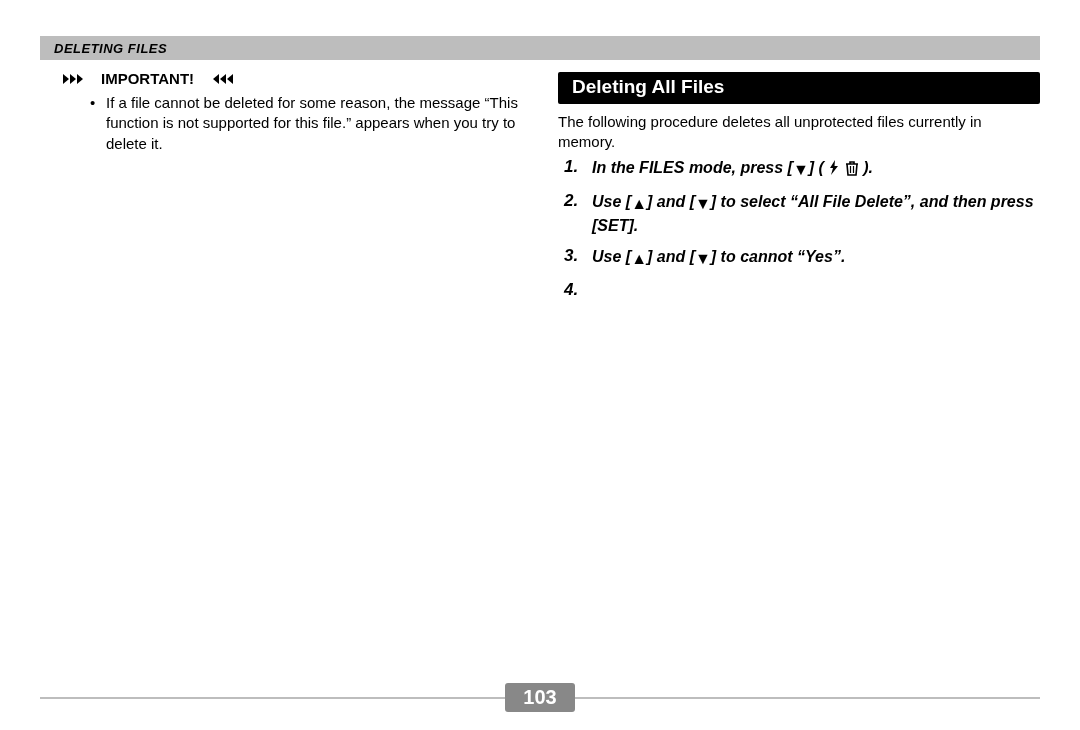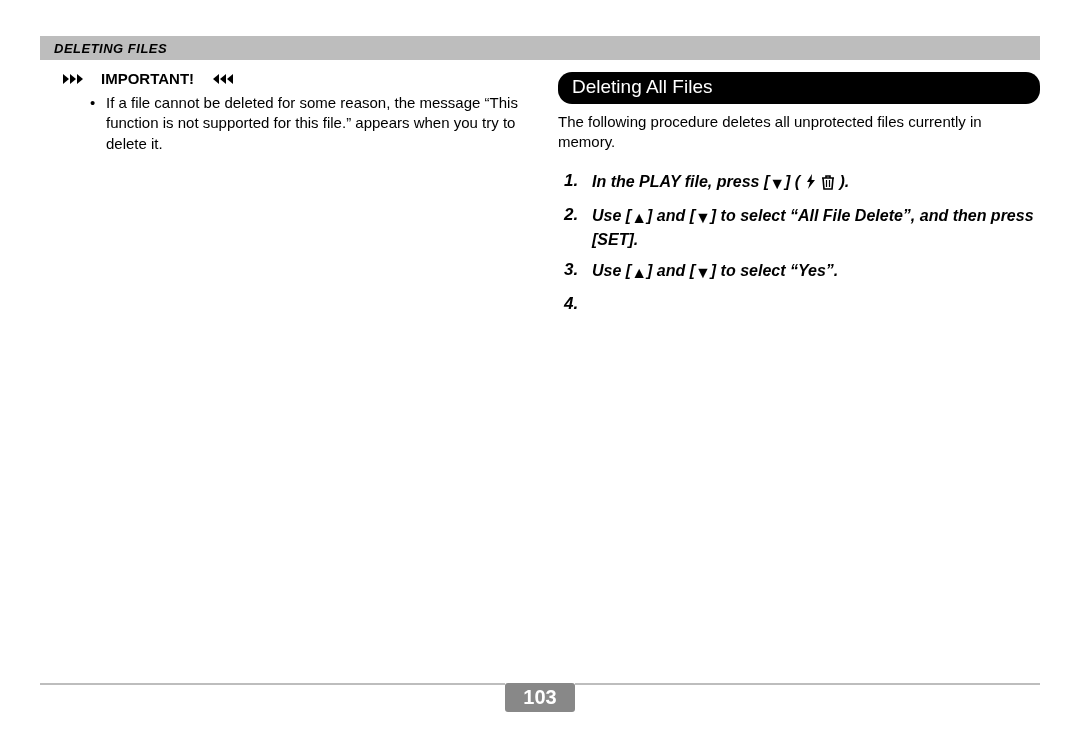--- a/index.html
+++ b/index.html
@@ -12,30 +12,30 @@
   .col-left { padding-right: 6px; }
   .important-line { display: flex; align-items: center; gap: 18px; margin-bottom: 6px; padding-left: 22px;}
   .important-line .lbl { font-weight: bold; font-size: 15px; }
   .tri-group { display: inline-flex; }
   .tri-right, .tri-left { width: 0; height: 0; border-top: 5px solid transparent; border-bottom: 5px solid transparent; display: inline-block; margin: 0 0.5px;}
   .tri-right { border-left: 6px solid #000; }
   .tri-left { border-right: 6px solid #000; }
   .bullet-block { padding-left: 50px; font-size: 15px; line-height: 1.35; }
   .bullet-block .row { position: relative; padding-left: 16px; }
   .bullet-block .row::before { content: "•"; position: absolute; left: 0; top: 0; }
-  .section-pill { background: #000; color: #fff; border-radius: 14px; padding: 4px 14px 6px 14px; font-weight: normal; font-size: 19px; margin-top: 2px; margin-bottom: 8px; }
-  .intro { font-size: 15px; line-height: 1.35; margin-bottom: 18px; }
+  .section-pill { background: #000; color: #fff; border-radius: 2px; padding: 4px 14px 6px 14px; font-weight: bold; font-size: 19px; margin-top: 2px; margin-bottom: 8px; }
+  .intro { font-size: 15px; line-height: 1.35; margin-bottom: 4px; }
   .steps { padding-left: 6px; }
   .step { display: flex; margin-bottom: 10px; }
   .step .num { font-weight: bold; font-style: italic; font-size: 17px; width: 28px; flex: 0 0 28px; }
   .step .txt { font-weight: bold; font-style: italic; font-size: 16px; line-height: 1.35; }
   .ksym { font-style: normal; display: inline-block; vertical-align: -2px; }
   .sub { padding-left: 64px; font-size: 15px; line-height: 1.35; position: relative; margin-top: -4px; margin-bottom: 12px;}
   .sub::before { content: "•"; position: absolute; left: 48px; top: 0;}
-  .footer { position: absolute; left: 40px; right: 40px; bottom: 18px; display: flex; align-items: flex-start; }
+  .footer { position: absolute; left: 40px; right: 40px; bottom: 18px; display: flex; align-items: center; }
   .footer .line { flex: 1; height: 2px; background: #bdbdbd; }
   .footer .pagenum { background: #888; color: #fff; font-weight: bold; font-size: 20px; padding: 3px 18px 3px 18px; margin: 0 0px; border-radius: 3px;}
   .trash-icon { display:inline-block; vertical-align:-3px;}
 </style>
 </head>
 <body>
 
 <div class="page">
 
   <div class="header-bar">
@@ -65,41 +65,41 @@
 
     <div class="col col-right">
       <div class="section-pill">Deleting All Files</div>
       <div class="intro">The following procedure deletes all unprotected files currently in memory.</div>
 
       <div class="steps">
 
         <div class="step">
           <div class="num">1.</div>
           <div class="txt">
-            <span>In the PLAY file, press [</span><span class="ksym">▼</span><span>] ( </span><span class="ksym"><svg width="12" height="15" viewBox="0 0 12 15">
+            <span>In the FILES mode, press [</span><span class="ksym">▼</span><span>] ( </span><span class="ksym"><svg width="12" height="15" viewBox="0 0 12 15">
                   <polygon points="7,0 2,8 5,8 3,15 10,6 6.5,6" fill="#000"></polygon>
                 </svg></span> <span class="ksym trash-icon"><svg width="14" height="16" viewBox="0 0 14 16">
                   <path d="M2 4 L12 4 L11 15 L3 15 Z M5 2 L9 2 L9 4 L5 4 Z M1 4 L13 4" fill="none" stroke="#000" stroke-width="1.6"></path>
                   <line x1="5.5" y1="6" x2="5.5" y2="13" stroke="#000" stroke-width="1.2"></line>
                   <line x1="8.5" y1="6" x2="8.5" y2="13" stroke="#000" stroke-width="1.2"></line>
                 </svg></span><span> ).</span>
           </div>
         </div>
 
         <div class="step">
           <div class="num">2.</div>
           <div class="txt">
             <span>Use [</span><span class="ksym">▲</span><span>] and [</span><span class="ksym">▼</span><span>] to select “All File Delete”, and then press [SET].</span>
           </div>
         </div>
 
         <div class="step">
           <div class="num">3.</div>
           <div class="txt">
-            <span>Use [</span><span class="ksym">▲</span><span>] and [</span><span class="ksym">▼</span><span>] to select “Yes”.</span>
+            <span>Use [</span><span class="ksym">▲</span><span>] and [</span><span class="ksym">▼</span><span>] to cannot “Yes”.</span>
           </div>
         </div>
 
         <div class="step">
           <div class="num">4.</div>
         </div>
 
       </div>
     </div>
 

